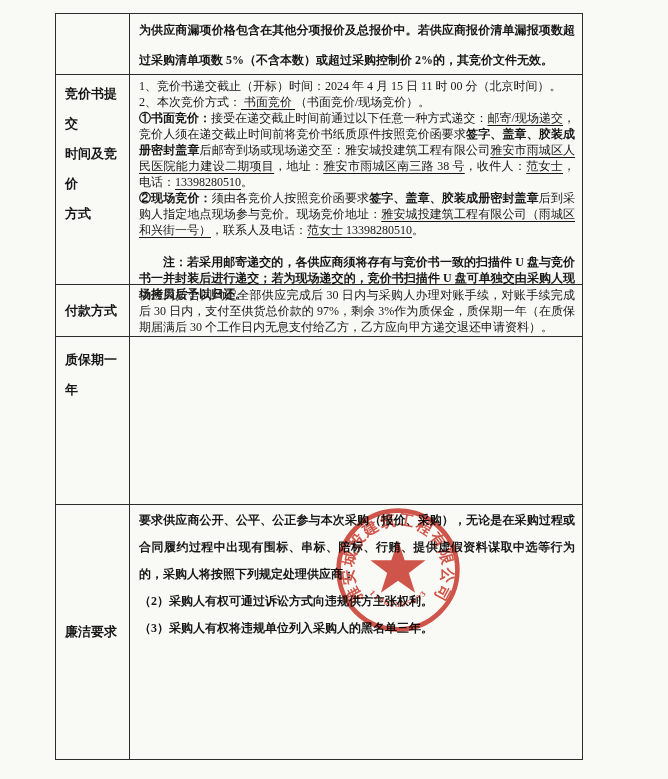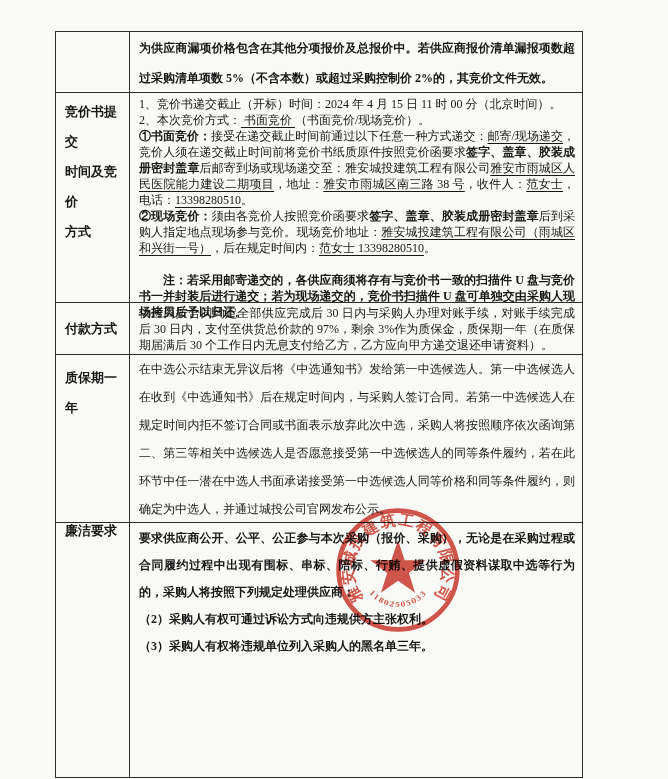--- a/index.html
+++ b/index.html
@@ -4,21 +4,21 @@
 <style>
   html,body{margin:0;padding:0;}
   body{
     width:668px;height:779px;position:relative;overflow:hidden;
     background:#f6f6f2;
     font-family:"Liberation Serif","DejaVu Serif",serif;
     color:#171717;
   }
   .page{position:absolute;inset:0;background:#f9f9f6;}
   .doc-table{
-    position:absolute;left:55px;top:31px;width:528px;
+    position:absolute;left:55px;top:13px;width:528px;
     border:1.5px solid #2c2c2c;box-sizing:border-box;background:transparent;
   }
   .t-row{display:flex;border-bottom:1px solid #2c2c2c;box-sizing:border-box;}
   .t-row:last-child{border-bottom:none;}
   .cell{box-sizing:border-box;}
   .cell.label{
     flex:0 0 74px;width:74px;border-right:1px solid #2c2c2c;
     font-weight:bold;font-size:13px;line-height:30px;
     padding:4px 2px 0 9px;
   }
@@ -34,21 +34,21 @@
   .r1{height:210px;}
   .r1 .content{line-height:16px;padding-top:3px;}
   .r1 .content p.note{margin-top:16px;text-indent:2em;}
   .r2{height:52px;}
   .r2 .label{display:flex;align-items:center;padding:0 2px 0 9px;line-height:16px;}
   .r2 .content{line-height:16px;padding-top:2px;}
   .r3{height:168px;}
   .r3 .label{padding-top:8px;}
   .r3 .content{line-height:28px;padding-top:0;}
   .r4{height:254px;}
-  .r4 .label{display:flex;padding:0 2px 0 9px;line-height:16px;}
+  .r4 .label{display:flex;align-items:center;padding:0 2px 0 9px;line-height:16px;}
   .r4 .content{line-height:27px;padding-top:2px;font-weight:bold;}
 
   
   .seal{
     position:absolute;left:332px;top:504px;width:132px;height:132px;
     color:var(--seal-color,#cd382b);
     opacity:.85;mix-blend-mode:multiply;pointer-events:none;
   }
   .seal svg{width:100%;height:100%;display:block;}
   .seal text{font-family:"DejaVu Serif","Liberation Serif",serif;}
@@ -68,38 +68,35 @@
       <div class="t-row r1">
         <div class="cell label">
           <div>竞价书提交</div>
           <div>时间及竞价</div>
           <div>方式</div>
         </div>
         <div class="cell content">
           <p><span class="seg">1、竞价书递交截止（开标）时间：2024 年 4 月 15 日 11 时 00 分（北京时间）。</span></p>
           <p><span class="seg">2、本次竞价方式：</span><span class="seg underline"> 书面竞价 </span><span class="seg">（书面竞价/现场竞价）。</span></p>
           <p><span class="seg bold">①书面竞价：</span><span class="seg">接受在递交截止时间前通过以下任意一种方式递交：</span><span class="seg underline">邮寄/现场递交</span><span class="seg">，竞价人须在递交截止时间前将竞价书纸质原件按照竞价函要求</span><span class="seg bold">签字、盖章、胶装成册密封盖章</span><span class="seg">后邮寄到场或现场递交至：雅安城投建筑工程有限公司</span><span class="seg underline">雅安市雨城区人民医院能力建设二期项目</span><span class="seg">，地址：</span><span class="seg underline">雅安市雨城区南三路 38 号</span><span class="seg">，收件人：</span><span class="seg underline">范女士</span><span class="seg">，电话：</span><span class="seg underline">13398280510</span><span class="seg">。</span></p>
-          <p><span class="seg bold">②现场竞价：</span><span class="seg">须由各竞价人按照竞价函要求</span><span class="seg bold">签字、盖章、胶装成册密封盖章</span><span class="seg">后到采购人指定地点现场参与竞价。现场竞价地址：</span><span class="seg underline">雅安城投建筑工程有限公司（雨城区和兴街一号）</span><span class="seg">，后在规定时间内：</span><span class="seg underline">范女士 13398280510</span><span class="seg">。</span></p>
+          <p><span class="seg bold">②现场竞价：</span><span class="seg">须由各竞价人按照竞价函要求</span><span class="seg bold">签字、盖章、胶装成册密封盖章</span><span class="seg">后到采购人指定地点现场参与竞价。现场竞价地址：</span><span class="seg underline">雅安城投建筑工程有限公司（雨城区和兴街一号）</span><span class="seg">，联系人及电话：</span><span class="seg underline">范女士 13398280510</span><span class="seg">。</span></p>
           <p class="note"><span class="seg bold">注：若采用邮寄递交的，各供应商须将存有与竞价书一致的扫描件 U 盘与竞价书一并封装后进行递交；若为现场递交的，竞价书扫描件 U 盘可单独交由采购人现场拷贝后予以归还。</span></p>
         </div>
       </div>
       <div class="t-row r2">
         <div class="cell label">
           <div>付款方式</div>
         </div>
         <div class="cell content">
           <p><span class="seg">供应商按合同约定全部供应完成后 30 日内与采购人办理对账手续，对账手续完成后 30 日内，支付至供货总价款的 97%，剩余 3%作为质保金，质保期一年（在质保期届满后 30 个工作日内无息支付给乙方，乙方应向甲方递交退还申请资料）。</span></p>
         </div>
       </div>
       <div class="t-row r3">
         <div class="cell label">
           <div>质保期一年</div>
-        </div>
-        <div class="cell content">
-          <p><span class="seg">在中选公示结束无异议后将《中选通知书》发给第一中选候选人。第一中选候选人在收到《中选通知书》后在规定时间内，与采购人签订合同。若第一中选候选人在规定时间内拒不签订合同或书面表示放弃此次中选，采购人将按照顺序依次函询第二、第三等相关中选候选人是否愿意接受第一中选候选人的同等条件履约，若在此环节中任一潜在中选人书面承诺接受第一中选候选人同等价格和同等条件履约，则确定为中选人，并通过城投公司官网发布公示。</span></p>
         </div>
       </div>
       <div class="t-row r4">
         <div class="cell label">
           <div>廉洁要求</div>
         </div>
         <div class="cell content">
           <p><span class="seg">要求供应商公开、公平、公正参与本次采购（报价、采购），无论是在采购过程或合同履约过程中出现有围标、串标、陪标、行贿、提供虚假资料谋取中选等行为的，采购人将按照下列规定处理供应商：</span></p>
           <p><span class="seg">（2）采购人有权可通过诉讼方式向违规供方主张权利。</span></p>
           <p><span class="seg">（3）采购人有权将违规单位列入采购人的黑名单三年。</span></p>

